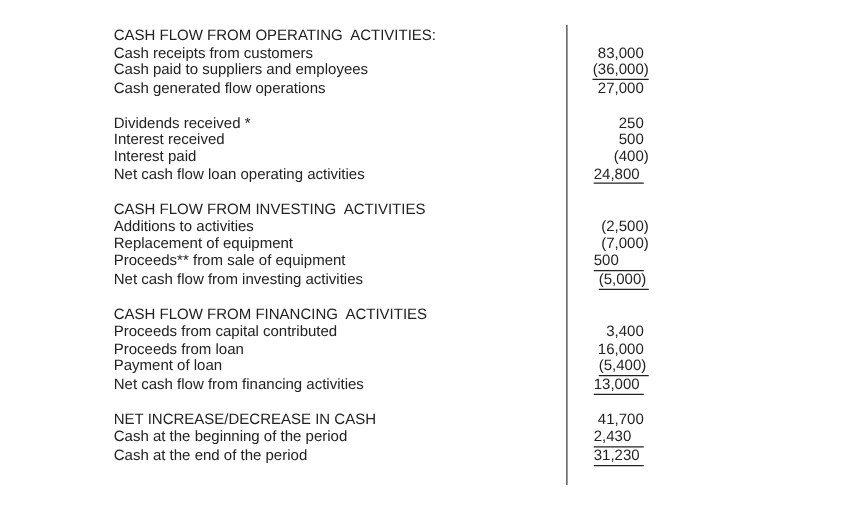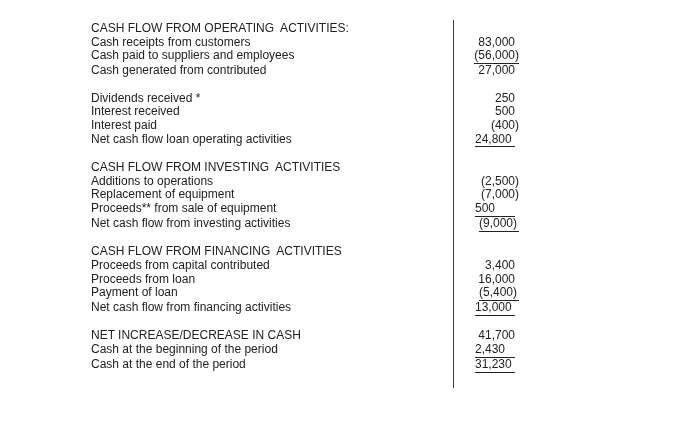--- a/index.html
+++ b/index.html
@@ -56,24 +56,24 @@
     <div class="sec">
       <div class="row heading">
         <span class="lbl">CASH FLOW FROM OPERATING  ACTIVITIES:</span>
       </div>
       <div class="row">
         <span class="lbl">Cash receipts from customers</span>
         <span class="val">83,000</span>
       </div>
       <div class="row">
         <span class="lbl">Cash paid to suppliers and employees</span>
-        <span class="val uline hang">(56,000)</span>
+        <span class="val uline hang">(36,000)</span>
       </div>
       <div class="row">
-        <span class="lbl">Cash generated from contributed</span>
+        <span class="lbl">Cash generated flow operations</span>
         <span class="val">27,000</span>
       </div>
     </div>
 
     <div class="sec">
       <div class="row">
         <span class="lbl">Dividends received *</span>
         <span class="val">250</span>
       </div>
       <div class="row">
@@ -88,34 +88,34 @@
         <span class="lbl">Net cash flow loan operating activities</span>
         <span class="val uline">24,800</span>
       </div>
     </div>
 
     <div class="sec">
       <div class="row heading">
         <span class="lbl">CASH FLOW FROM INVESTING  ACTIVITIES</span>
       </div>
       <div class="row">
-        <span class="lbl">Additions to operations</span>
+        <span class="lbl">Additions to activities</span>
         <span class="val hang">(2,500)</span>
       </div>
       <div class="row">
         <span class="lbl">Replacement of equipment</span>
         <span class="val hang">(7,000)</span>
       </div>
       <div class="row">
         <span class="lbl">Proceeds** from sale of equipment</span>
         <span class="val uline">500</span>
       </div>
       <div class="row">
         <span class="lbl">Net cash flow from investing activities</span>
-        <span class="val uline hang">(9,000)</span>
+        <span class="val uline hang">(5,000)</span>
       </div>
     </div>
 
     <div class="sec">
       <div class="row heading">
         <span class="lbl">CASH FLOW FROM FINANCING  ACTIVITIES</span>
       </div>
       <div class="row">
         <span class="lbl">Proceeds from capital contributed</span>
         <span class="val">3,400</span>

